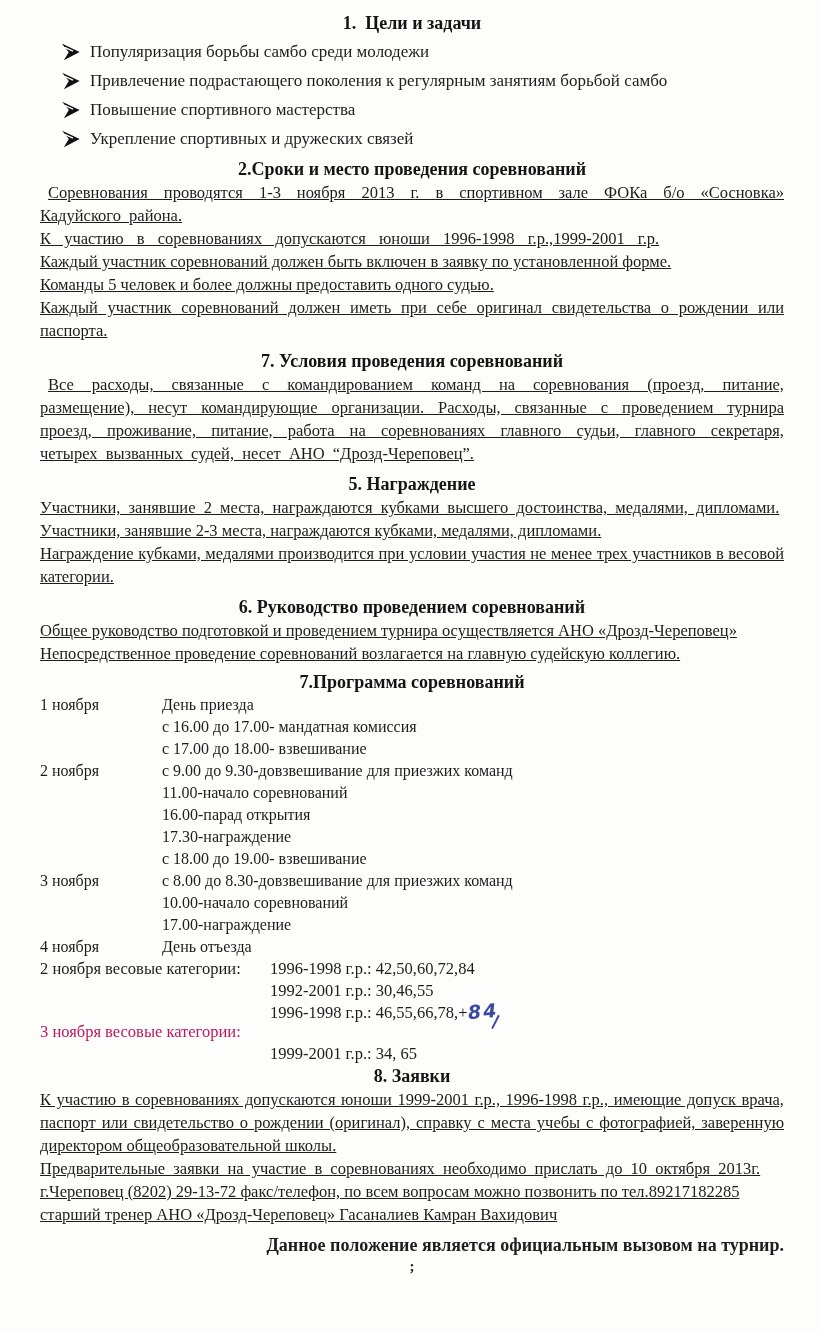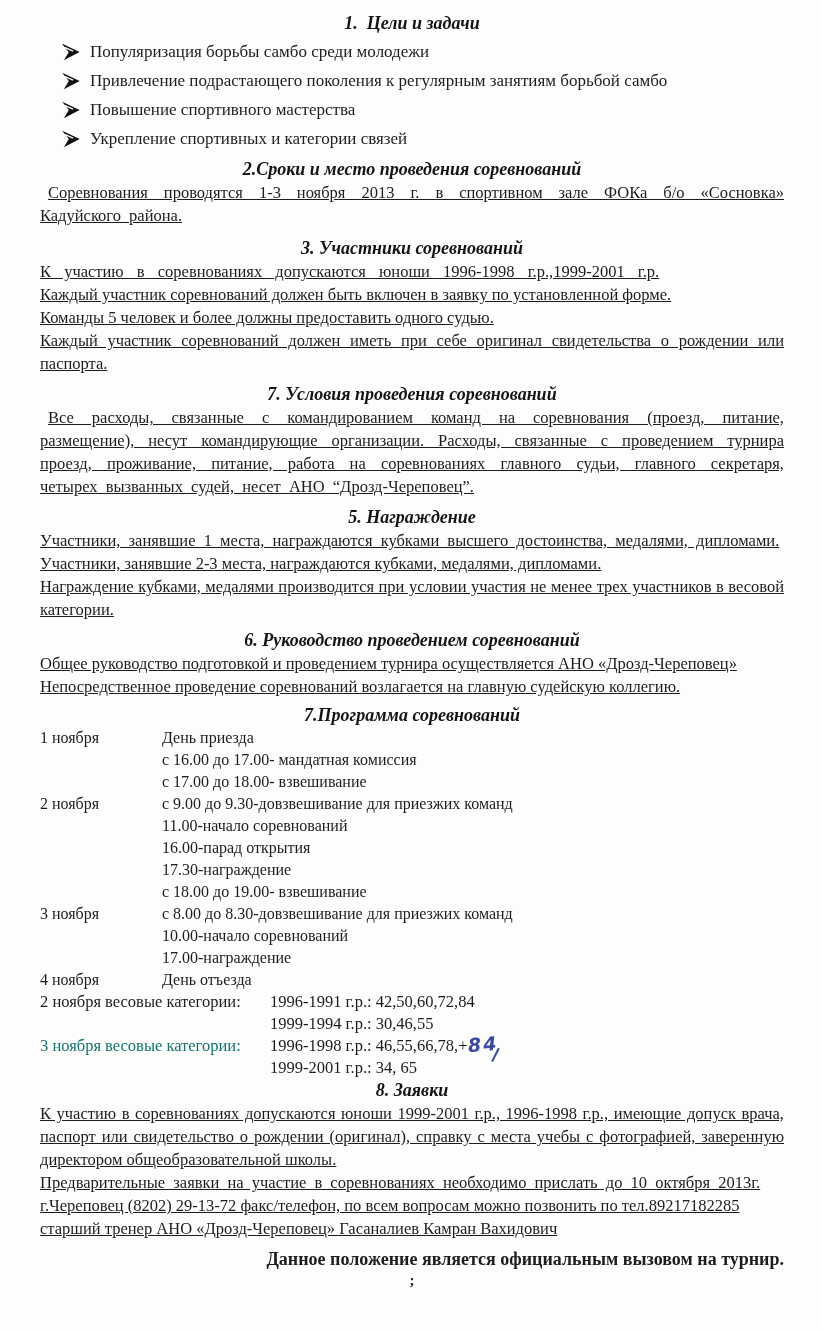--- a/index.html
+++ b/index.html
@@ -17,21 +17,20 @@
     box-sizing:border-box;
     padding:12px 38px 6px 40px;
   }
   .sec-h{
     text-align:center;
     font-weight:bold;
     font-size:18px;
     line-height:23px;
     margin:0;
     color:#141414;
-    font-style:italic;
   }
   .mt8{margin-top:8px;} .mt10{margin-top:10px;} .mt6{margin-top:6px;}
   .para{
     font-size:16.5px;
     line-height:23px;
     margin:0;
     text-decoration:underline;
   }
   .just{text-align:justify;}
   .indent{text-indent:8px;}
@@ -50,21 +49,21 @@
     display:inline-block;
   }
   .arrow svg{display:block;width:21px;height:20px;}
   
   .sched-row{display:flex;font-size:16px;line-height:22px;}
   .sched-date{flex:none;width:122px;}
   .sched-desc{flex:1;}
   
   .wc-row{display:flex;font-size:16.5px;line-height:22px;}
   .wc-label{flex:none;width:230px;}
-  .faded{color:#0f766e;}
+  .faded{color:#be185d;margin-top:19px;}
   .ink{
     color:#3b49a0;
     font-family:"DejaVu Sans",sans-serif;
     font-style:italic;
     font-size:19px;
     font-weight:bold;
     letter-spacing:2px;
     display:inline-block;
     transform:rotate(-5deg);
     position:relative;
@@ -134,38 +133,37 @@
         </span>
       <span>Повышение спортивного мастерства</span>
     </div>
     <div class="bullet">
       <span class="arrow">
           <svg viewBox="0 0 24 24">
             <path d="M2 2 L23 12 L4 22 L10 12 Z" fill="#111"></path>
             <path d="M5 6.5 L15 11" stroke="#fff" stroke-width="1.6"></path>
           </svg>
         </span>
-      <span>Укрепление спортивных и категории связей</span>
+      <span>Укрепление спортивных и дружеских связей</span>
     </div>
   </div>
 
   <h2 class="sec-h mt8">2.Сроки и место проведения соревнований</h2>
   <p class="para just indent wide-sm">Соревнования проводятся 1-3 ноября 2013 г. в спортивном зале ФОКа б/о «Сосновка» Кадуйского района.</p>
 
-  <h2 class="sec-h mt10">3. Участники соревнований</h2>
   <p class="para wide">К участию в соревнованиях допускаются юноши 1996-1998 г.р.,1999-2001 г.р.</p>
   <p class="para just">Каждый участник соревнований должен быть включен в заявку по установленной форме.</p>
   <p class="para just">Команды 5 человек и более должны предоставить одного судью.</p>
   <p class="para just">Каждый участник соревнований должен иметь при себе оригинал свидетельства о рождении или паспорта.</p>
 
   <h2 class="sec-h mt8">7. Условия проведения соревнований</h2>
   <p class="para just indent wide-sm">Все расходы, связанные с командированием команд на соревнования (проезд, питание, размещение), несут командирующие организации. Расходы, связанные с проведением турнира проезд, проживание, питание, работа на соревнованиях главного судьи, главного секретаря, четырех вызванных судей,  несет АНО “Дрозд-Череповец”.</p>
 
   <h2 class="sec-h mt8">5. Награждение</h2>
-  <p class="para just wide-sm">Участники, занявшие 1 места, награждаются кубками высшего достоинства, медалями, дипломами.</p>
+  <p class="para just wide-sm">Участники, занявшие 2 места, награждаются кубками высшего достоинства, медалями, дипломами.</p>
   <p class="para just">Участники, занявшие 2-3 места, награждаются кубками, медалями, дипломами.</p>
   <p class="para just">Награждение кубками, медалями производится при условии участия не менее трех участников в весовой категории.</p>
 
   <h2 class="sec-h mt8">6. Руководство проведением соревнований</h2>
   <p class="para just">Общее руководство подготовкой и проведением турнира осуществляется АНО «Дрозд-Череповец»</p>
   <p class="para just">Непосредственное проведение соревнований возлагается на главную судейскую коллегию.</p>
 
   <h2 class="sec-h mt6">7.Программа соревнований</h2>
   <div>
     <div class="sched-row">
@@ -214,25 +212,25 @@
       </div>
     <div class="sched-row">
         <span class="sched-date">4 ноября</span>
         <span class="sched-desc">День отъезда</span>
       </div>
   </div>
 
   <div>
     <div class="wc-row">
       <span class="wc-label">2 ноября весовые категории:</span>
-      <span>1996-1991 г.р.: 42,50,60,72,84</span>
+      <span>1996-1998 г.р.: 42,50,60,72,84</span>
     </div>
     <div class="wc-row">
       <span class="wc-label"></span>
-      <span>1999-1994 г.р.: 30,46,55</span>
+      <span>1992-2001 г.р.: 30,46,55</span>
     </div>
     <div class="wc-row">
       <span class="wc-label faded">3 ноября весовые категории:</span>
       <span><span>1996-1998 г.р.: 46,55,66,78,+</span><span class="ink">84</span></span>
     </div>
     <div class="wc-row">
       <span class="wc-label"></span>
       <span>1999-2001 г.р.: 34, 65</span>
     </div>
   </div>

